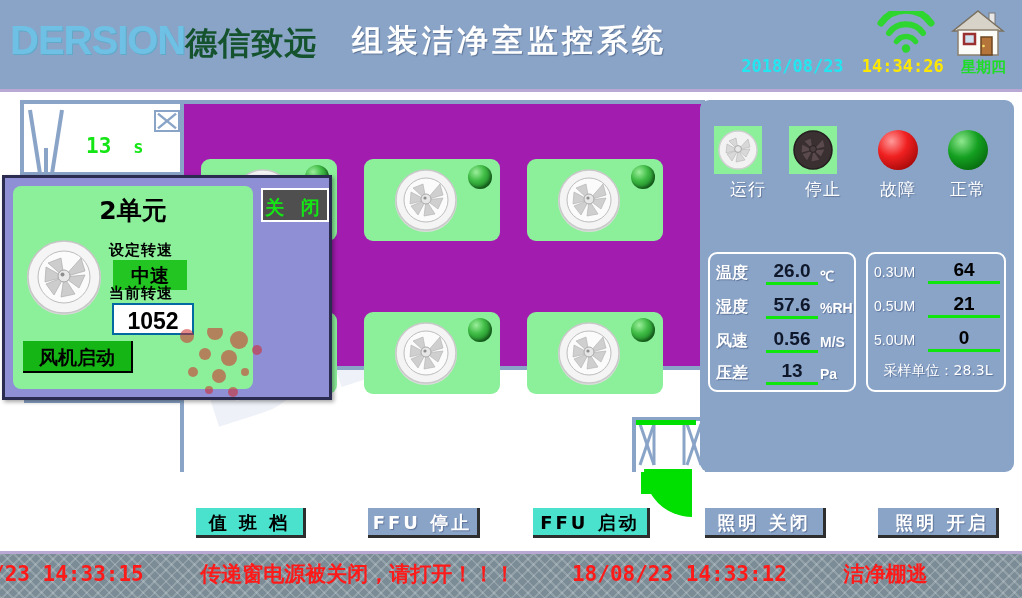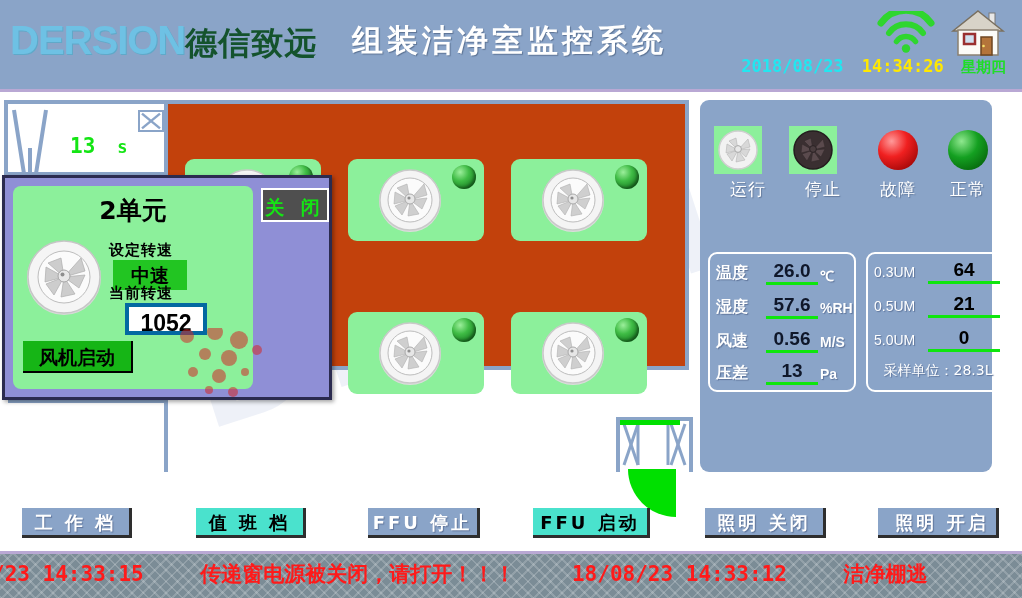--- a/index.html
+++ b/index.html
@@ -50,22 +50,22 @@
   }
   .wm span{
     position:absolute;left:20px;top:40px;
     font-size:170px;font-weight:bold;color:rgba(120,150,200,.13);
     transform:rotate(-18deg);font-family:"Liberation Sans",sans-serif;
     letter-spacing:6px;
   }
 
   
   .plan{
-    position:absolute;left:4px;top:100px;width:685px;height:270px;
-    background:#c2410c;border:4px solid #8aa4c8;box-sizing:border-box;
+    position:absolute;left:20px;top:100px;width:685px;height:270px;
+    background:#a21caf;border:4px solid #8aa4c8;box-sizing:border-box;
   }
 
   
   .room-tl{position:absolute;left:0;top:0;width:160px;height:72px;box-sizing:border-box;
     border-right:4px solid #8aa4c8;border-bottom:4px solid #8aa4c8;background:#fff;}
   .timer{position:absolute;left:62px;top:30px;color:#14e514;font-size:21px;font-weight:bold;
     font-family:"DejaVu Sans Mono",monospace;}
   .timer .u{margin-left:22px;font-size:17px;}
 
   
@@ -94,21 +94,21 @@
   }
   .ffu .led{
     position:absolute;right:8px;top:6px;width:24px;height:24px;border-radius:50%;
     background:radial-gradient(circle at 34% 30%, #9bef9b 0%, #3fbc45 38%, #1a7f24 78%, #0d5c16 100%);
     box-shadow:inset -2px -2px 3px rgba(0,0,0,.35);
   }
   .fanimg{position:absolute;left:26px;top:5px;width:72px;height:72px;}
 
   
   .rpanel{
-    position:absolute;left:700px;top:100px;width:292px;height:372px;
+    position:absolute;left:700px;top:100px;width:314px;height:372px;
     background:#8aa4c8;border-radius:9px;
   }
   .legend{position:absolute;left:12px;top:26px;width:292px;height:92px;}
   .leg{position:absolute;width:68px;text-align:center;}
   .leg .swbox{width:48px;height:48px;background:#8cf09b;}
   .leg .lbl{margin-top:4px;font-size:17px;color:#ffffff;font-family:"DejaVu Sans",sans-serif;
     letter-spacing:1px;text-shadow:1px 1px 1px #63799b;}
   .lamp{width:40px;height:40px;border-radius:50%;margin:4px auto 0;}
   .lamp.red{background:radial-gradient(circle at 34% 28%, #ff9a9a 0%, #f02020 40%, #9e0606 85%);}
   .lamp.green{background:radial-gradient(circle at 34% 28%, #8fe88f 0%, #14a021 42%, #056009 88%);}
@@ -149,22 +149,22 @@
   .dlg-title{position:absolute;left:0;top:8px;width:240px;text-align:center;
     font-size:25px;color:#000;font-family:"DejaVu Sans",sans-serif;font-weight:bold;}
   .dlg-fan{position:absolute;left:8px;top:48px;width:86px;height:86px;}
   .row-set{position:absolute;left:96px;top:55px;}
   .row-cur{position:absolute;left:96px;top:98px;}
   .dlg-lbl{display:inline-block;font-size:15px;color:#000;vertical-align:middle;
     font-family:"DejaVu Sans",sans-serif;font-weight:bold;letter-spacing:1px;}
   .pill-speed{display:inline-block;vertical-align:middle;margin-left:4px;width:74px;height:30px;
     line-height:30px;text-align:center;background:#22c522;color:#000;font-size:19px;font-weight:bold;
     font-family:"DejaVu Sans",sans-serif;}
-  .pill-rpm{display:inline-block;vertical-align:middle;margin-left:16px;width:82px;height:32px;
-    line-height:32px;text-align:center;background:#fff;border:4px solid #0369a1;box-sizing:border-box;
+  .pill-rpm{display:inline-block;vertical-align:middle;margin-left:3px;width:82px;height:32px;
+    line-height:32px;text-align:center;background:#fff;border:2px solid #0369a1;box-sizing:border-box;
     color:#000;font-size:23px;font-weight:bold;font-family:"Liberation Sans",sans-serif;}
   .btn-start{position:absolute;left:10px;top:155px;width:110px;height:32px;line-height:32px;
     text-align:center;background:#16b516;color:#000;font-size:19px;font-weight:bold;
     border-right:2px solid #000;border-bottom:2px solid #000;box-sizing:border-box;
     font-family:"DejaVu Sans",sans-serif;}
   .btn-stop{position:absolute;left:132px;top:155px;width:110px;height:32px;line-height:32px;
     text-align:center;background:#ff1414;color:#3b3b3b;font-size:19px;font-weight:bold;
     box-sizing:border-box;font-family:"DejaVu Sans",sans-serif;opacity:.92;}
   .btn-close{
     position:absolute;left:256px;top:10px;width:68px;height:34px;line-height:34px;
@@ -525,21 +525,20 @@
         <circle cx="28" cy="44" r="5"></circle>
           <circle cx="54" cy="48" r="7"></circle>
           <circle cx="80" cy="44" r="4"></circle>
         <circle cx="44" cy="62" r="4"></circle>
           <circle cx="68" cy="64" r="5"></circle>
       </g>
     </svg>
   </div>
 
   <div class="btnbar">
-    <div class="cbtn idle" style="left:22px;top:30px;width:110px;">工 作 档</div>
     <div class="cbtn idle" style="left:368px;top:30px;width:112px;">FFU 停止</div>
     <div class="cbtn active" style="left:196px;top:30px;width:110px;">值 班 档</div>
     <div class="cbtn active" style="left:533px;top:30px;width:117px;">FFU 启动</div>
     <div class="cbtn idle" style="left:705px;top:30px;width:121px;">照明 关闭</div>
     <div class="cbtn idle" style="left:878px;top:30px;width:121px;padding-left:10px;">照明 开启</div>
   </div>
   <div class="door-swing2"></div>
 
   <div class="ticker">
     <div class="line">

